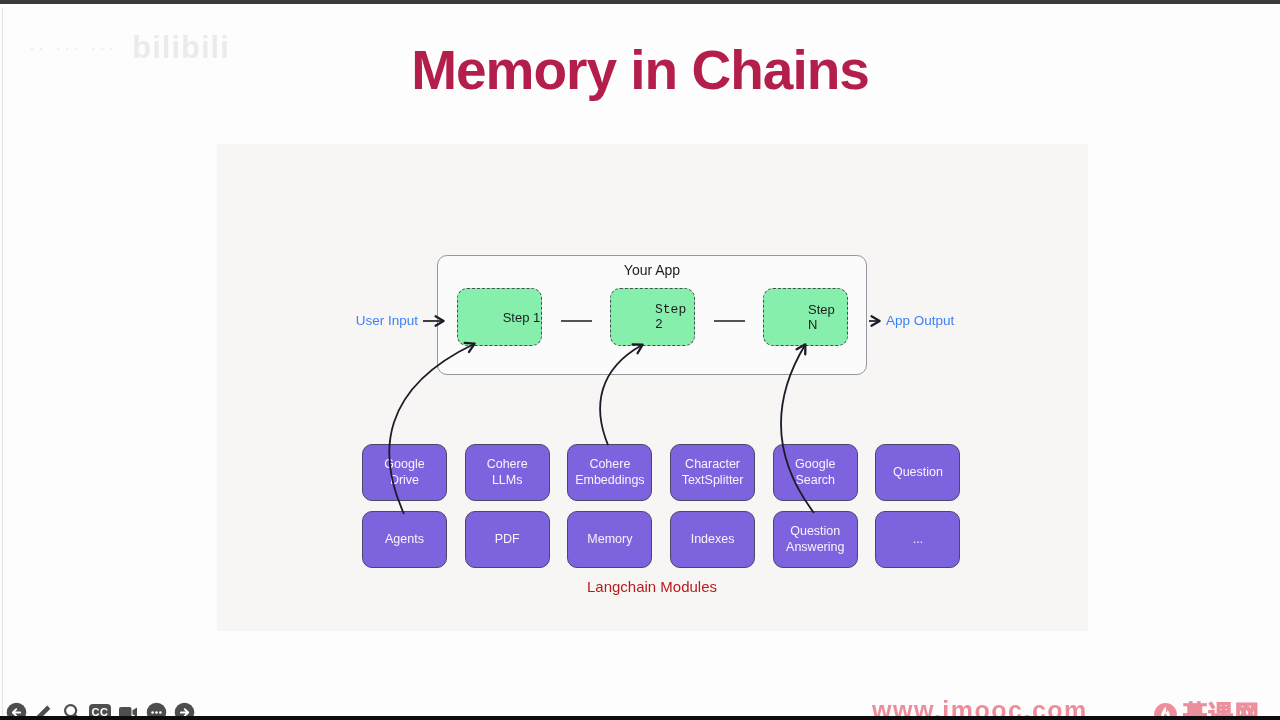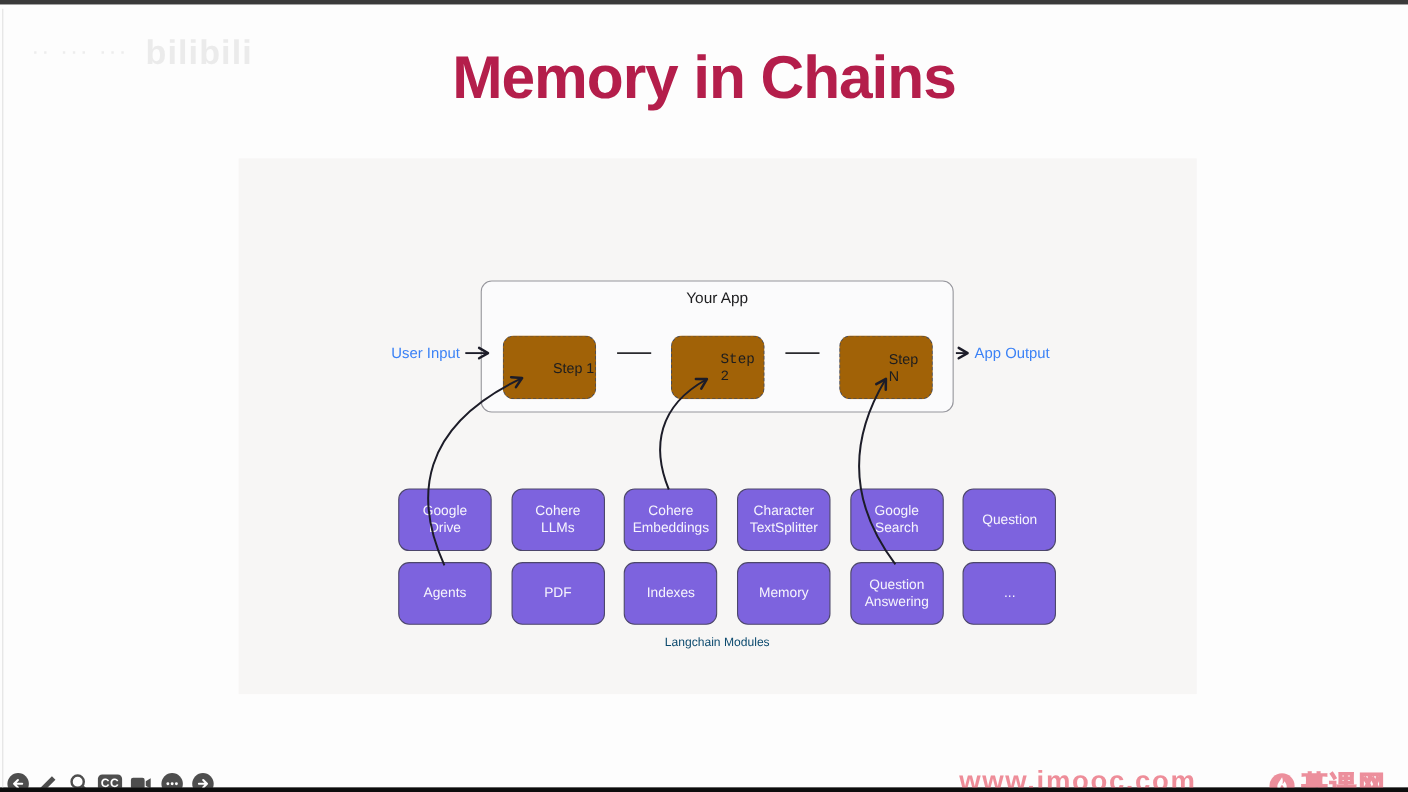--- a/index.html
+++ b/index.html
@@ -22,39 +22,39 @@
 
   
   .slide{position:absolute;left:217px;top:140px;width:871px;height:487px;background:#f7f6f5;}
 
   
   .app-box{position:absolute;left:437px;top:251px;width:430px;height:120px;
            border:1.5px solid #96969c;border-radius:10px;background:#fbfbfc;box-sizing:border-box;}
   .app-label{position:absolute;left:437px;top:258px;width:430px;text-align:center;
              font-size:14px;color:#1d1d1f;}
 
-  .step{position:absolute;width:85px;height:58px;top:301px;
-        background:#a16207;border:1.6px dashed #4c4c55;border-radius:10px;
+  .step{position:absolute;width:85px;height:58px;top:284px;
+        background:#86efac;border:1.6px dashed #4c4c55;border-radius:10px;
         box-sizing:border-box;display:flex;align-items:center;justify-content:center;
         font-size:13px;color:#1d1d1f;padding-left:44px;}
   .step1{left:457px;} .step2{left:610px;font-family:Liberation Mono, monospace;} .stepN{left:763px;}
 
   .io-label{position:absolute;top:309px;font-size:13.5px;color:#3b82f6;}
   .io-input{left:350px;width:68px;text-align:right;}
   .io-output{left:886px;width:90px;text-align:left;}
 
   
   .modules{position:absolute;left:362px;top:440px;width:599px;height:124px;
            display:grid;grid-template-columns:repeat(6,85px);grid-template-rows:57px 57px;
            column-gap:17.7px;row-gap:10px;}
   .module{background:#7d63de;border:1.5px solid #4c466b;border-radius:10px;box-sizing:border-box;
           display:flex;align-items:center;justify-content:center;text-align:center;
           font-size:12.5px;line-height:1.25;color:rgba(255,255,255,0.93);white-space:pre-line;}
   .modules-caption{position:absolute;left:437px;top:574px;width:430px;text-align:center;
-                   font-size:11px;color:#0c4a6e;font-weight:500;}
+                   font-size:15px;color:#b91c1c;font-weight:500;}
 
   svg.overlay{position:absolute;left:0;top:0;pointer-events:none;}
 
   
   .toolbar{position:absolute;left:5px;top:696px;height:24px;display:flex;align-items:center;gap:6px;}
   .tool{width:22px;height:22px;display:flex;align-items:center;justify-content:center;cursor:pointer;}
   .cc-badge{background:#4e4e4e;color:#fff;font-size:11px;font-weight:700;border-radius:4px;
             padding:3px 3px;line-height:1;letter-spacing:0.5px;}
 
   
@@ -97,22 +97,22 @@
 LLMs</div>
     <div class="module">Cohere
 Embeddings</div>
     <div class="module">Character
 TextSplitter</div>
     <div class="module">Google
 Search</div>
     <div class="module">Question</div>
     <div class="module">Agents</div>
     <div class="module">PDF</div>
+    <div class="module">Memory</div>
     <div class="module">Indexes</div>
-    <div class="module">Memory</div>
     <div class="module">Question
 Answering</div>
     <div class="module">...</div>
   </div>
 
   <div class="modules-caption">Langchain Modules</div>
 
   <svg class="overlay" width="1280" height="720" viewBox="0 0 1280 720">
     <defs>
       <marker id="ah" viewBox="0 0 10 10" refX="7" refY="5" markerWidth="8" markerHeight="8" orient="auto-start-reverse">

